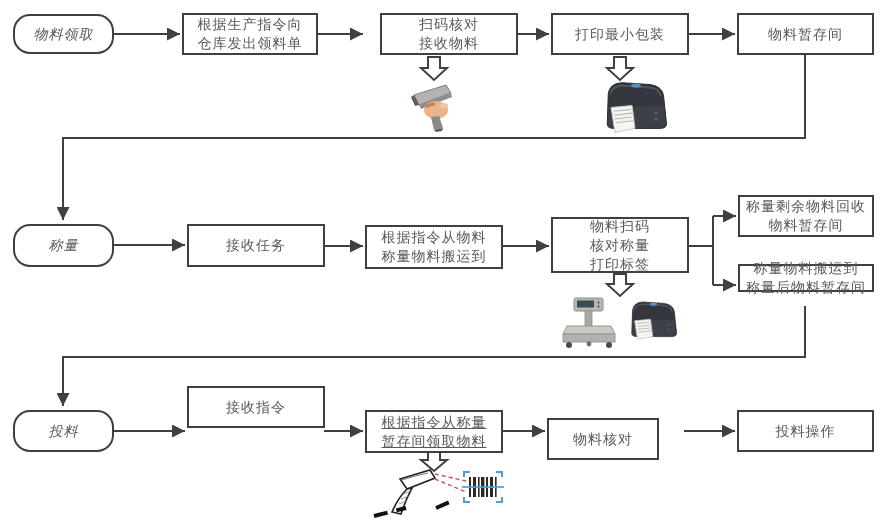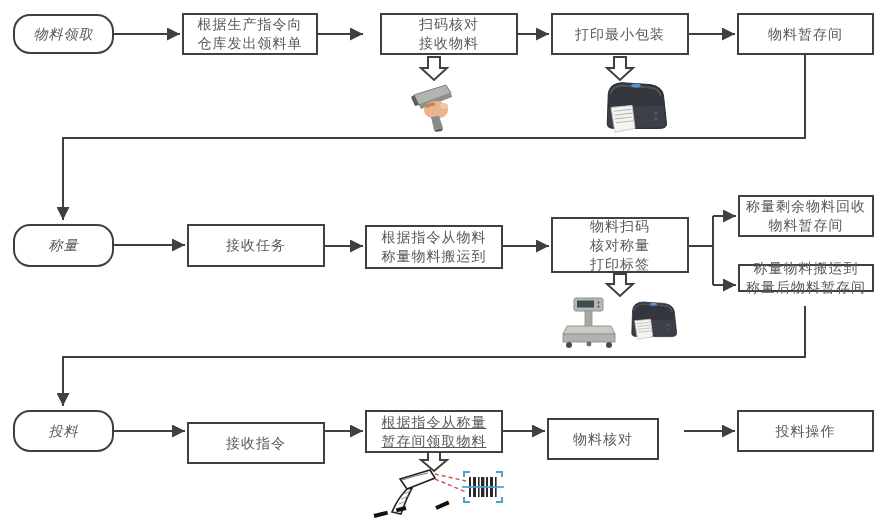--- a/index.html
+++ b/index.html
@@ -77,21 +77,21 @@
 称量物料搬运到</div>
   <div class="node" style="left:551px;top:217px;width:138px;height:56px;">物料扫码
 核对称量
 打印标签</div>
   <div class="node" style="left:738px;top:195px;width:136px;height:42px;">称量剩余物料回收
 物料暂存间</div>
   <div class="node" style="left:738px;top:264px;width:136px;height:28px;">称量物料搬运到
 称量后物料暂存间</div>
 
   <div class="node terminal" style="left:13px;top:410px;width:101px;height:42px;">投料</div>
-  <div class="node" style="left:187px;top:422px;width:138px;height:42px;">接收指令</div>
+  <div class="node" style="left:187px;top:386px;width:138px;height:42px;">接收指令</div>
   <div class="node" style="left:365px;top:410px;width:138px;height:43px;text-decoration:underline;">根据指令从称量
 暂存间领取物料</div>
   <div class="node" style="left:547px;top:410px;width:112px;height:42px;margin-top:8px;">物料核对</div>
   <div class="node" style="left:737px;top:410px;width:137px;height:42px;">投料操作</div>
 
   <svg class="icon" style="left:406px;top:82px;" width="56" height="50" viewBox="0 0 56 50">
     <polygon points="8,13 40,3 45,11 13,23" fill="#b3b3af" stroke="#7d7d79" stroke-width="1"></polygon>
     <polygon points="8,13 13,23 9,24 5,15" fill="#5c5c58"></polygon>
     <polygon points="13,23 45,11 46,15 15,27" fill="#8e8e8a"></polygon>
     <ellipse cx="30" cy="28" rx="12" ry="9" fill="#e9b48e"></ellipse>

